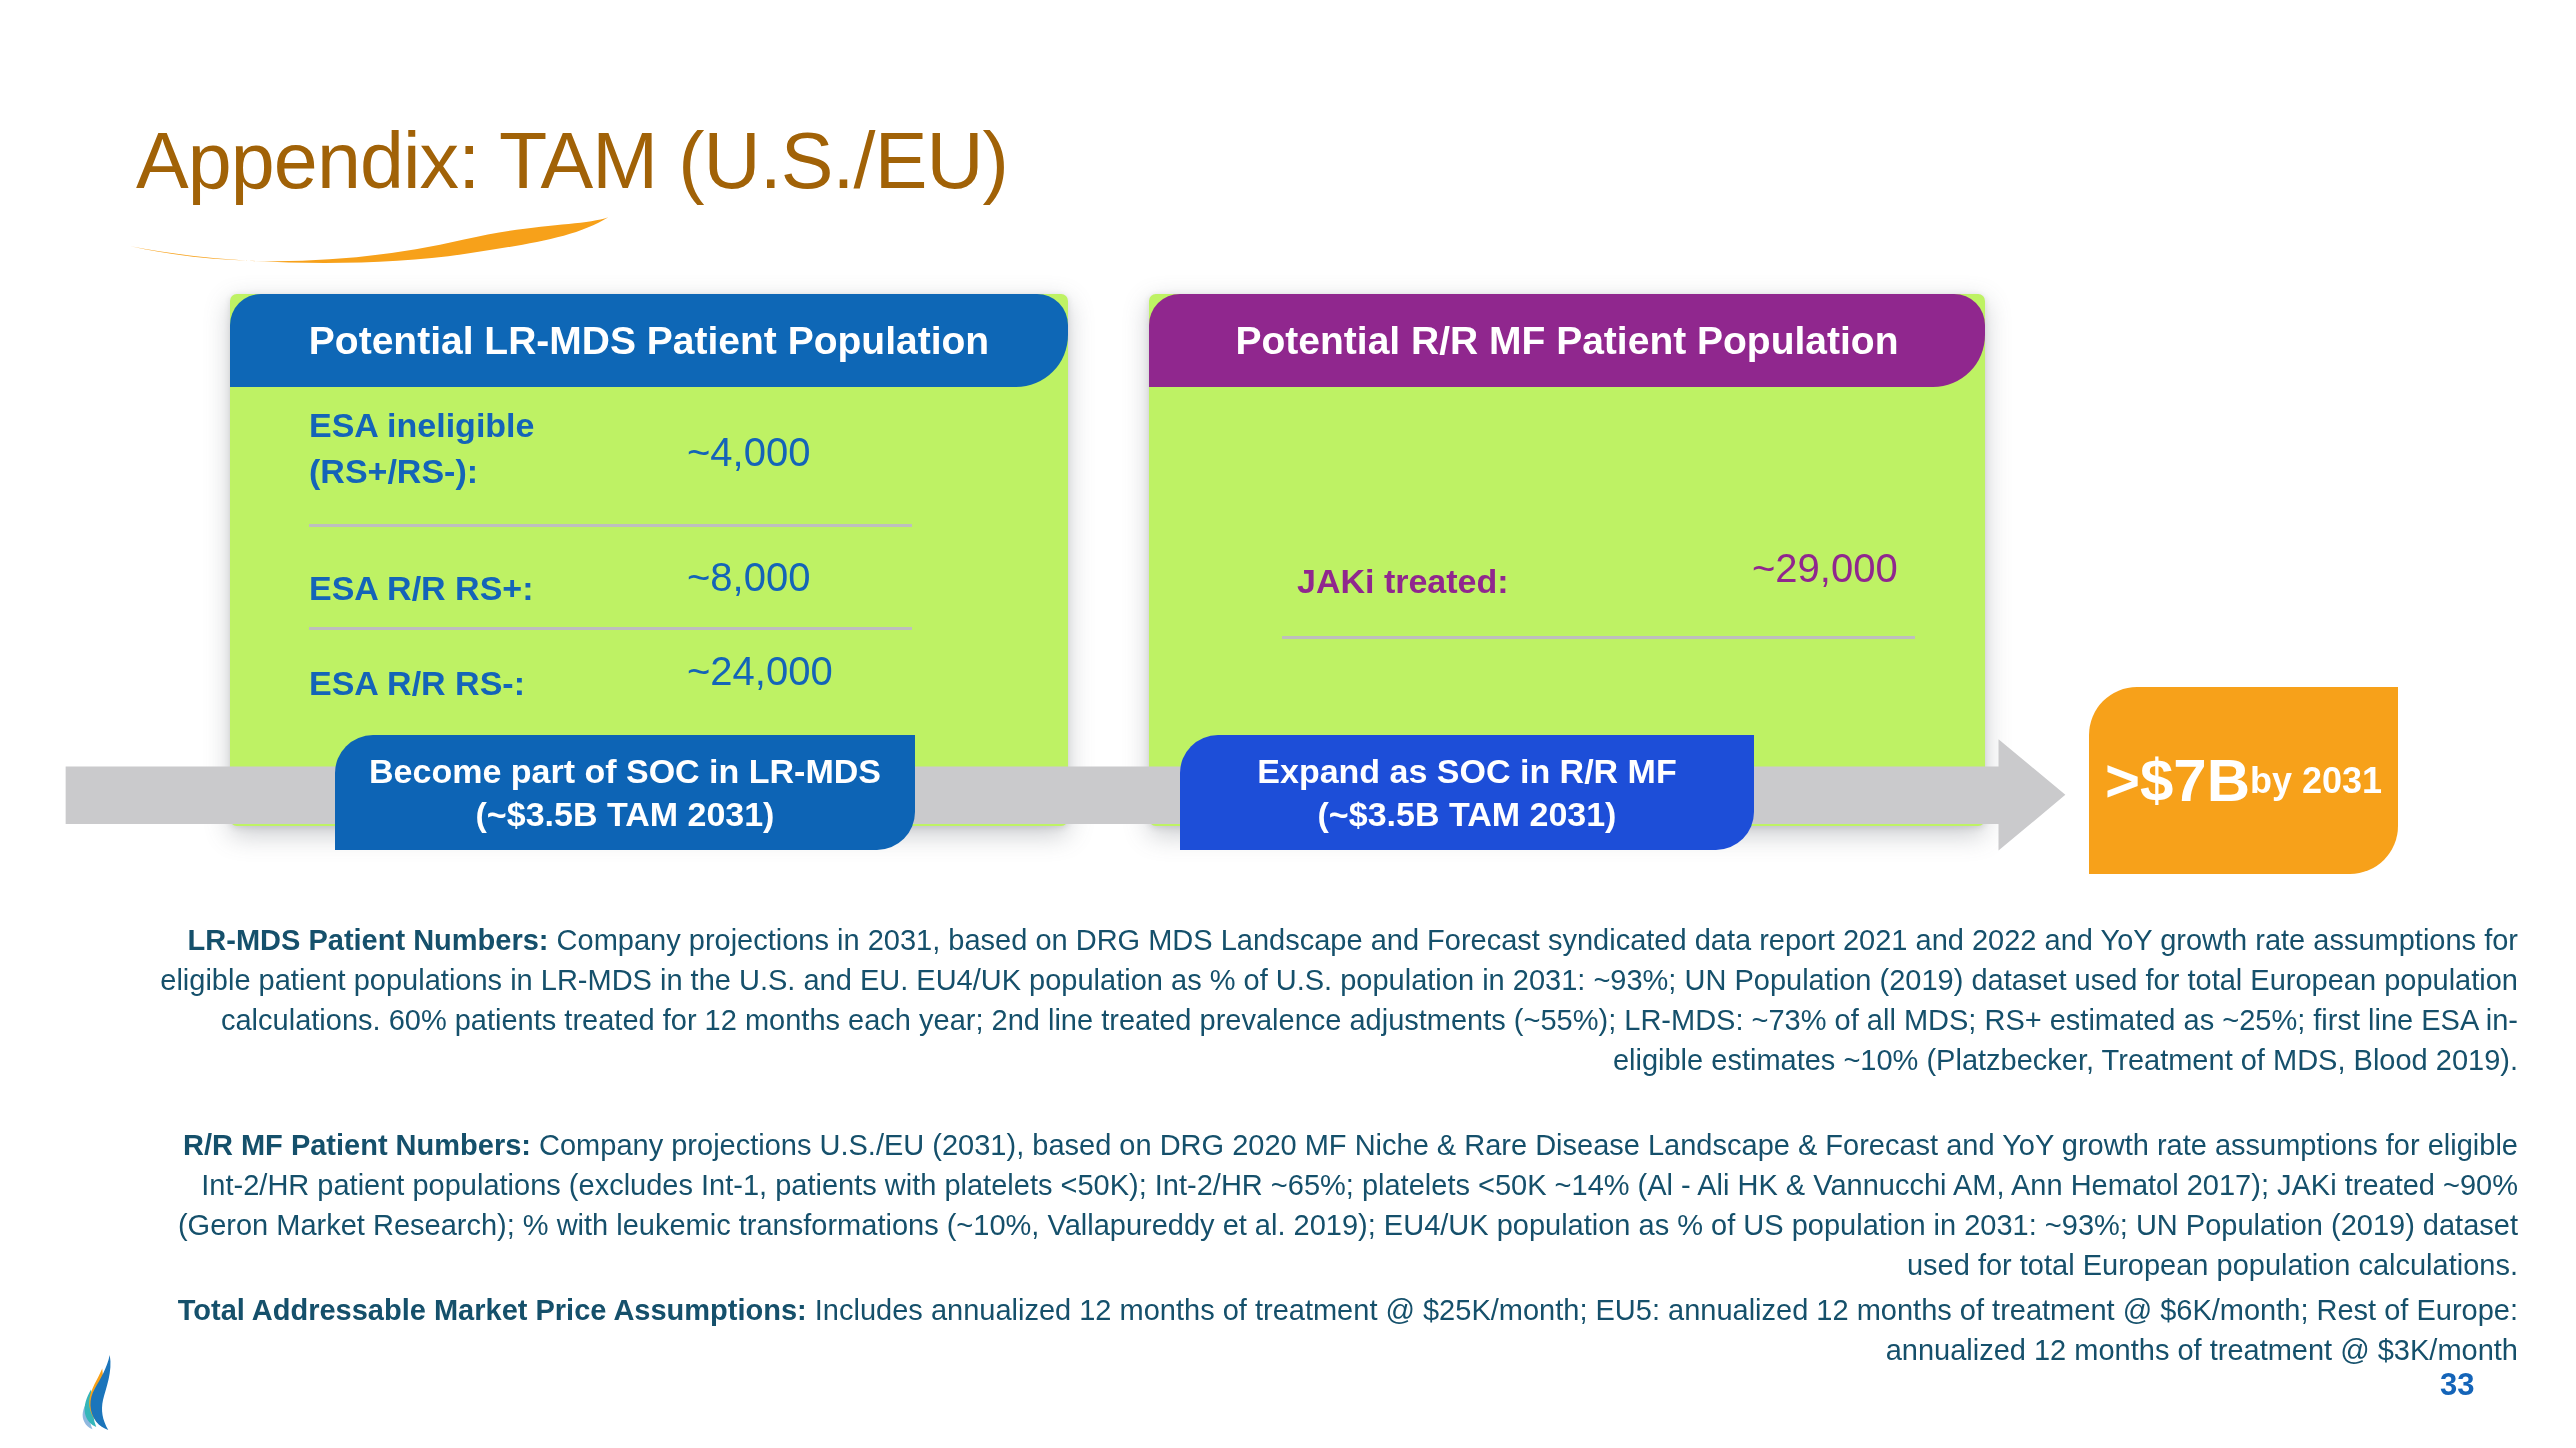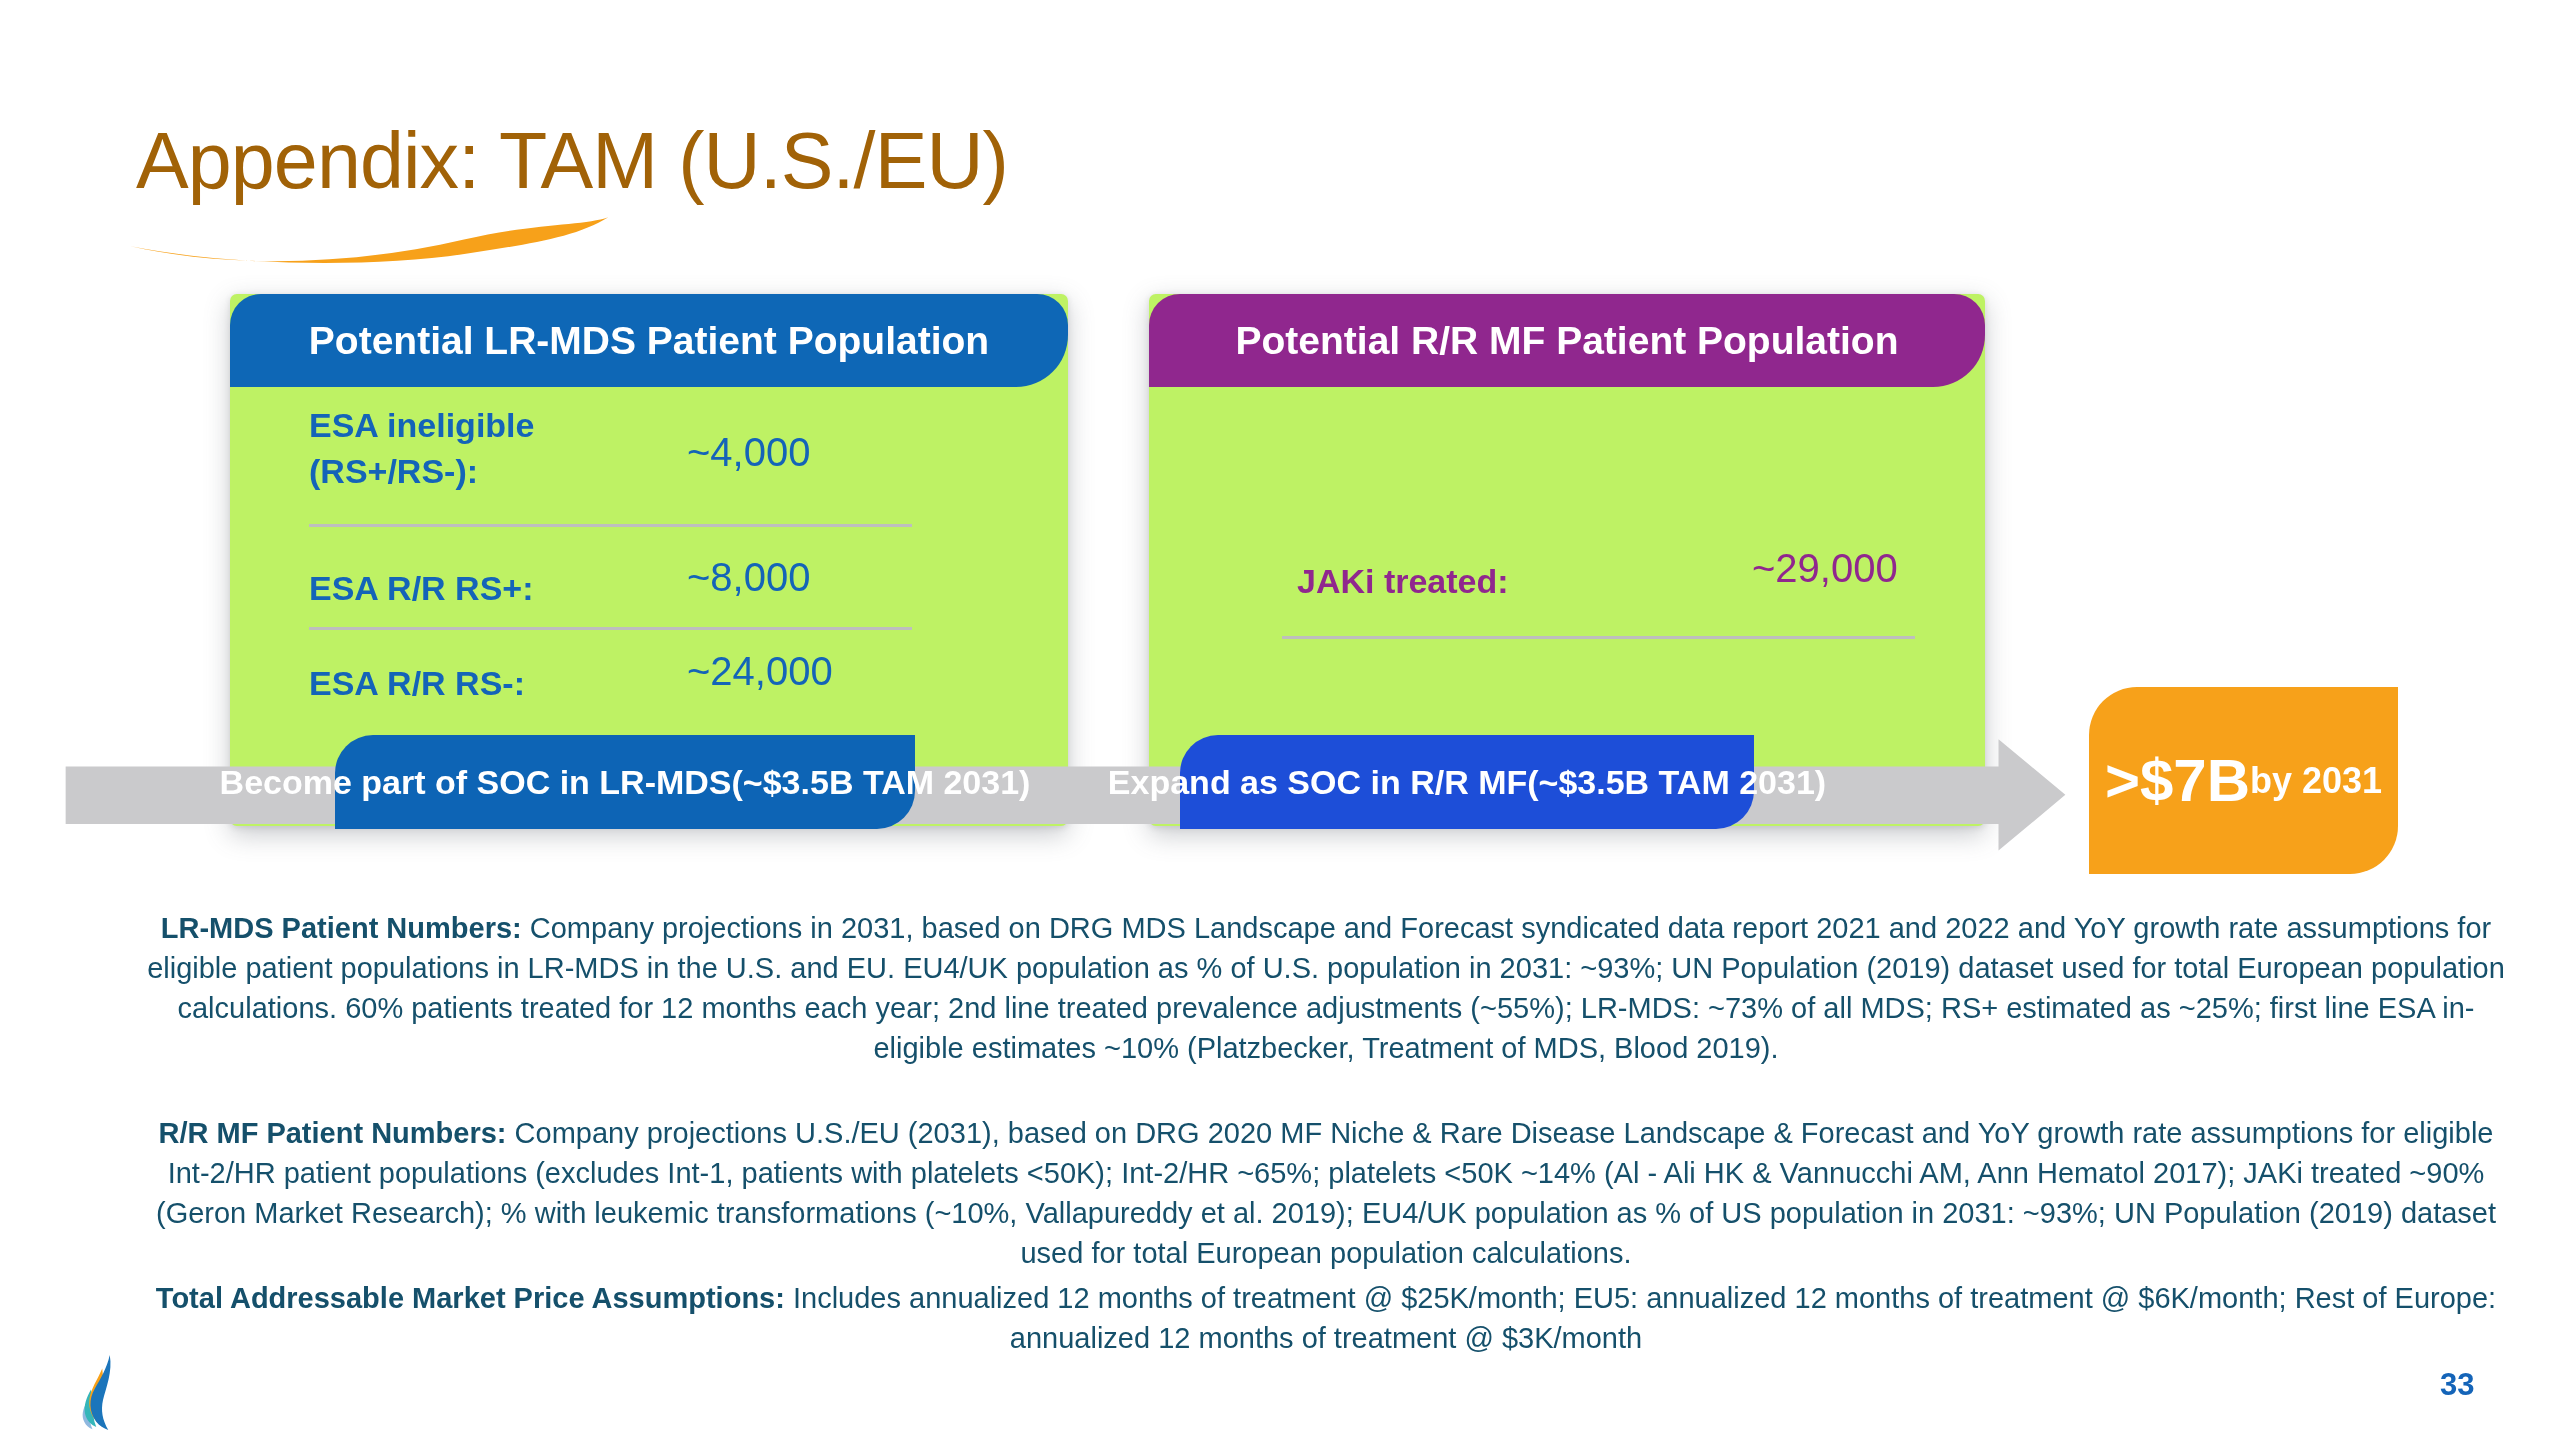--- a/index.html
+++ b/index.html
@@ -28,37 +28,37 @@
   .card-header.blue{background:#0E67B6;}
   .card-header.purple{background:#90278E;}
   .row-label{position:absolute;font-size:34px;font-weight:700;color:#1464B8;line-height:46px;white-space:nowrap;}
   .row-value{position:absolute;font-size:40px;font-weight:400;color:#1464B8;white-space:nowrap;}
   .row-value.purple,.row-label.purple{color:#90278E;}
   .divider{position:absolute;height:2.6px;background:#BEBEBE;}
   
   .arrow-band{position:absolute;left:64px;top:734px;width:2009px;height:120px;}
   
   .cta{
-    position:absolute;top:735px;height:94px;border-radius:38px 0 38px 0;
-    display:flex;flex-direction:row;align-items:center;justify-content:center;
+    position:absolute;top:735px;height:115px;border-radius:38px 0 38px 0;
+    display:flex;flex-direction:column;align-items:center;justify-content:center;
     color:#ffffff;font-size:34px;font-weight:700;line-height:43px;text-align:center;white-space:nowrap;
   }
   .cta.blue{left:335px;width:580px;background:#0D64B5;}
   .cta.purple{left:1180px;width:574px;background:#1d4ed8;text-align:center;}
   .result-box{
     position:absolute;left:2089px;top:687px;width:309px;height:187px;background:#F7A11A;
     border-radius:48px 0 48px 0;display:flex;flex-direction:row;align-items:center;justify-content:center;
     color:#ffffff;text-align:center;
   }
   .result-value{font-size:60px;font-weight:700;line-height:67px;}
   .result-caption{font-size:36px;font-weight:700;line-height:45px;}
   
   .footnote{
-    position:absolute;left:146px;width:2360px;margin:0;
-    font-size:29px;line-height:40px;color:#15506B;text-align:center;
+    position:absolute;left:146px;width:2360px;margin:12px;
+    font-size:29px;line-height:40px;color:#15506B;text-align:right;
   }
   .footnote b{font-weight:700;}
   .fn1{top:908px;} .fn2{top:1113px;} .fn3{top:1278px;}
   
   .logo{position:absolute;left:79px;top:1350px;width:275px;height:86px;}
   .logo-flame{position:absolute;left:0;top:3.4px;width:45px;height:79px;}
   .logo-text{
     position:absolute;left:45px;top:0;font-size:65px;font-weight:400;color:#1B75BB;
     letter-spacing:-1.7px;line-height:79px;white-space:nowrap;
   }

